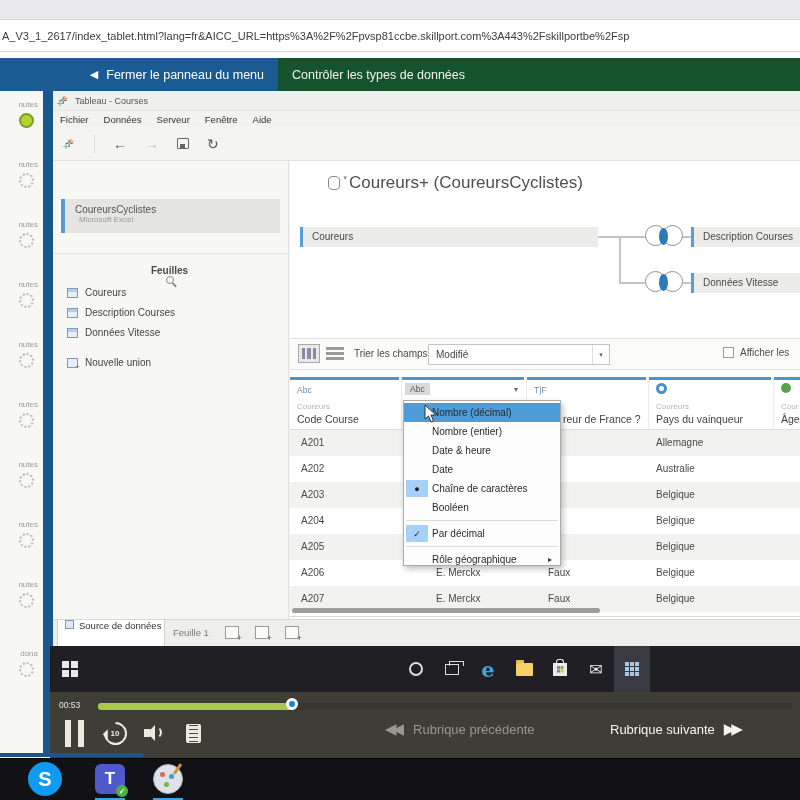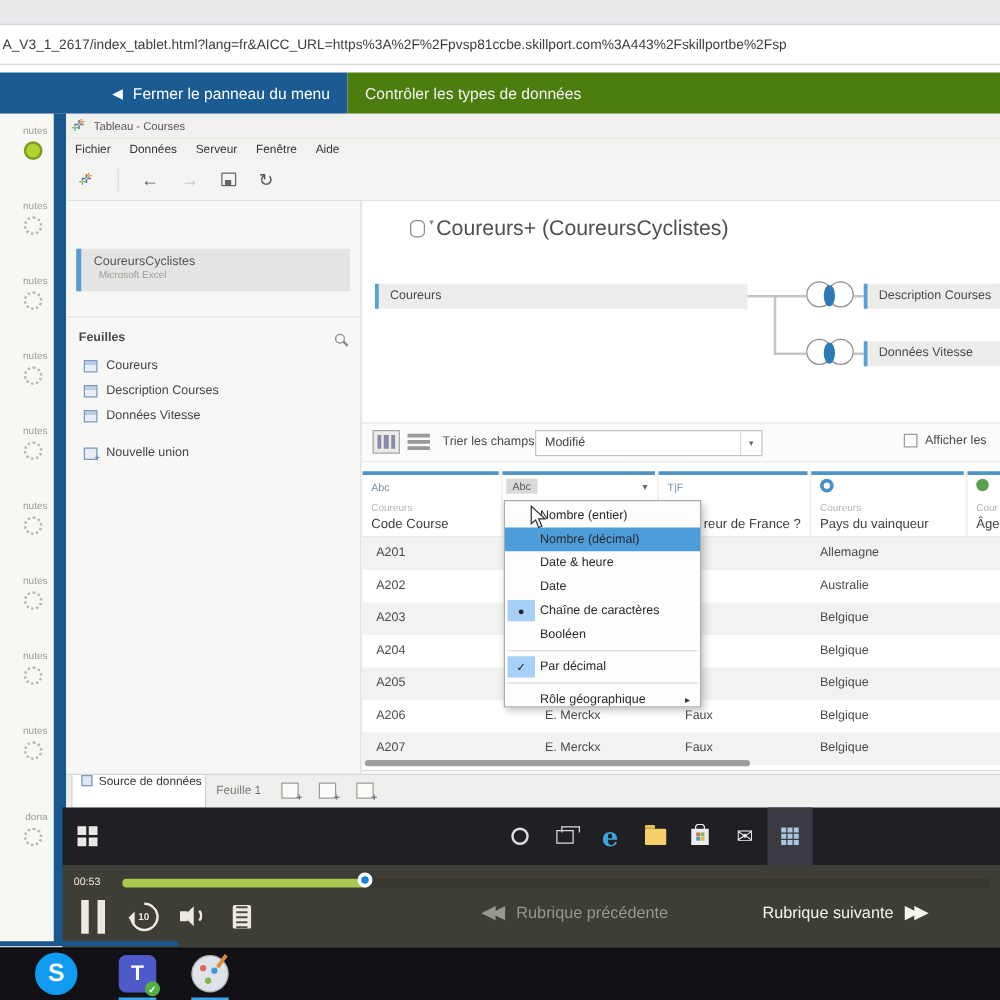--- a/index.html
+++ b/index.html
@@ -10,21 +10,21 @@
 
   
   .browser-strip { left:0; top:0; width:800px; height:20px; background:#e9e9ec; border-bottom:1px solid #d4d4d8; }
   .url-bar { left:0; top:20px; width:800px; height:32px; background:#fff; border-bottom:1px solid #d8d8dc; display:flex; align-items:center; }
   .url-text { font-size:11px; color:#3c3c3c; white-space:nowrap; padding-left:2px; }
 
   
   .hdr { left:0; top:58px; width:800px; height:33px; display:flex; }
   .hdr-left { width:278px; height:100%; background:#1a5b94; color:#fff; display:flex; align-items:center; justify-content:flex-end; gap:8px; padding-right:14px; font-size:12.5px; cursor:pointer; }
   .hdr-left .tri { font-size:11px; }
-  .hdr-right { flex:1; height:100%; background:#4d7c0f; color:#f2f2ee; display:flex; align-items:center; padding-left:14px; font-size:12.5px; }
+  .hdr-right { flex:1; height:100%; background:#14532d; color:#f2f2ee; display:flex; align-items:center; padding-left:14px; font-size:12.5px; }
 
   
   .toc { left:0; top:91px; width:43px; height:664px; background:#f7f7f4; overflow:hidden; }
   .toc-item { position:absolute; right:3px; width:40px; text-align:right; }
   .toc-label { font-size:8px; color:#9b9b97; display:block; padding-right:2px; }
   .toc-circle { display:inline-block; width:15px; height:15px; border-radius:50%; margin:4px 6px 0 0; border:2px dotted #b8b8b4; background:transparent; }
   .toc-circle[data-status="done"] { border:2px solid #7d9c23; background:#b4d234; }
   .blue-divider { left:43px; top:91px; width:10px; height:664px; background:#19578c; }
   .panel-bottom-line { left:0; top:753px; width:143px; height:4px; background:#19578c; }
 
@@ -48,21 +48,21 @@
 
   
   .t-sidebar { position:absolute; left:0; top:70px; width:236px; bottom:27px; background:#f7f7f5; border-right:1px solid #e2e2e0; }
   .conn-row { position:absolute; left:10px; right:10px; top:20px; display:flex; justify-content:space-between; align-items:center;margin-top:28px; }
   .bold-lab { font-weight:bold; font-size:10px; color:#4a4a4a; }
   .link { font-size:10px; color:#5b87a4; cursor:pointer; }
   .conn-card { position:absolute; left:8px; right:8px; top:38px; height:34px; background:#e4e4e2; border-left:4px solid #579bd0; padding:5px 0 0 10px; cursor:pointer; }
   .conn-name { font-size:10px; color:#555; }
   .conn-type { font-size:8px; color:#9a9a98; padding-left:4px; }
   .side-div { position:absolute; left:0; right:0; top:92px; height:1px; background:#e4e4e2; }
-  .feuilles-row { position:absolute; left:10px; right:12px; top:104px; display:flex; justify-content:space-between; align-items:center; }
+  .feuilles-row { position:absolute; left:10px; right:12px; top:104px; display:flex; justify-content:center; align-items:center;flex-direction:column; }
   .mag { width:8px; height:8px; border:1.5px solid #8a8a88; border-radius:50%; position:relative; }
   .mag::after { content:""; position:absolute; width:5px; height:1.5px; background:#8a8a88; transform:rotate(45deg); right:-4px; bottom:-2px; }
   .sheet-item { position:absolute; left:14px; display:flex; align-items:center; gap:7px; font-size:10px; color:#444; cursor:pointer; }
   .sheet-ic { width:11px; height:10px; border:1px solid #7b99c0; background:linear-gradient(#b9cde4 3px, #e8eef6 3px); }
   .union-ic { width:11px; height:10px; border:1px solid #7b99c0; background:#e8eef6; position:relative; }
   .union-ic::after { content:"+"; position:absolute; right:-3px; bottom:-4px; font-size:8px; color:#55789f; }
 
   
   .t-canvas { position:absolute; left:237px; top:70px; right:0; height:178px; background:#fff; border-bottom:1px solid #e0e0de; overflow:hidden; }
   .canvas-title { position:absolute; left:14px; top:12px; display:flex; align-items:center; gap:9px;padding-left:24px; }
@@ -404,31 +404,31 @@
           <span class="g-cell" style="left:146px">E. Merckx</span>
           <span class="g-cell" style="left:258px">Faux</span>
           <span class="g-cell" style="left:366px">Belgique</span>
         </div>
       </div>
       <div class="scrollbar-h"></div>
       <div class="grid-bottom"></div>
     </div>
 
     <div class="ctx-menu">
-      <div class="menu-item" data-state="">
-        <span class="menu-gutter" data-marker="">
-            <span></span>
-          </span>
-        <span class="menu-label">Nombre (entier)</span>
-      </div>
       <div class="menu-item" data-state="highlighted">
         <span class="menu-gutter" data-marker="">
             <span></span>
           </span>
         <span class="menu-label">Nombre (décimal)</span>
+      </div>
+      <div class="menu-item" data-state="">
+        <span class="menu-gutter" data-marker="">
+            <span></span>
+          </span>
+        <span class="menu-label">Nombre (entier)</span>
       </div>
       <div class="menu-item" data-state="">
         <span class="menu-gutter" data-marker="">
             <span></span>
           </span>
         <span class="menu-label">Date &amp; heure</span>
       </div>
       <div class="menu-item" data-state="">
         <span class="menu-gutter" data-marker="">
             <span></span>

